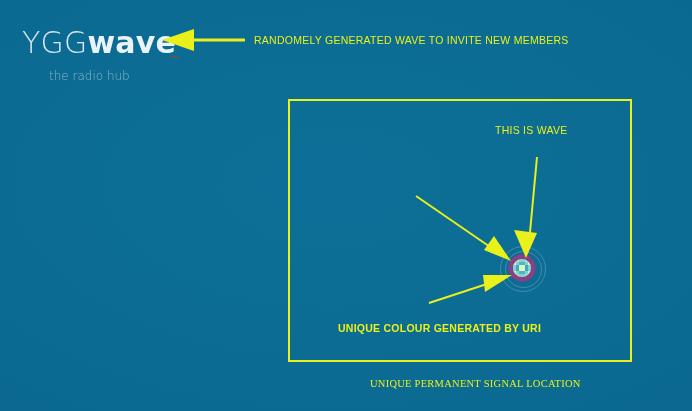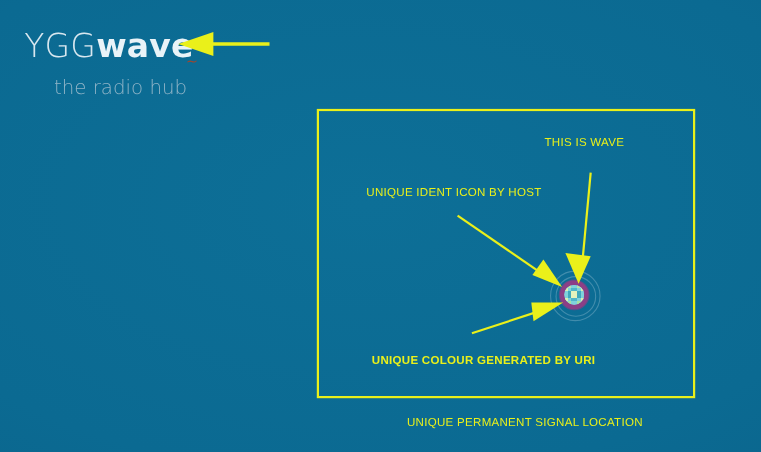--- a/index.html
+++ b/index.html
@@ -53,41 +53,41 @@
     font-size: 13px;
     color: #a0472e;
     font-family: "DejaVu Sans", sans-serif;
     line-height: 10px;
   }
   #logo-tagline {
     position: absolute;
     left: 27px;
     top: 43px;
     font-family: "DejaVu Sans", sans-serif;
-    font-size: 18px;
+    font-size: 12px;
     font-weight: 300;
     color: #8fb4c7;
     white-space: nowrap;
   }
 
   
   .annot {
     position: absolute;
     color: #eaf01a;
     font-family: "Liberation Sans", sans-serif;
     font-size: 10.5px;
     font-weight: 400;
     letter-spacing: 0.25px;
     white-space: nowrap;
   }
   #annot-top     { left: 254px; top: 34px; }
   #annot-wave    { left: 495px; top: 124px; }
   #annot-ident   { left: 333px; top: 169px; }
   #annot-colour  { left: 338px; top: 322px; font-weight: bold; }
-  #annot-signal  { left: 370px; top: 378px; }
+  #annot-signal  { left: 370px; top: 378px; font-family: Liberation Serif, serif; }
 
   
   #wave-frame {
     position: absolute;
     left: 288px;
     top: 99px;
     width: 344px;
     height: 263px;
     border: 2px solid #eaf01a;
     box-sizing: border-box;
@@ -202,18 +202,18 @@
       <line x1="416" y1="196" x2="496" y2="251" stroke="#eaf01a" stroke-width="2"></line>
       <polygon points="511,261 484,250 494,236" fill="#eaf01a"></polygon>
     </g>
 
     <g>
       <line x1="429" y1="303" x2="496" y2="281" stroke="#eaf01a" stroke-width="2"></line>
       <polygon points="512,275 485,292 483,275" fill="#eaf01a"></polygon>
     </g>
   </svg>
 
+  <div class="annot" id="annot-top">RANDOMELY GENERATED WAVE TO INVITE NEW MEMBERS</div>
   <div class="annot" id="annot-wave">THIS IS WAVE</div>
-  <div class="annot" id="annot-ident">UNIQUE IDENT ICON BY HOST</div>
   <div class="annot" id="annot-colour">UNIQUE COLOUR GENERATED BY URI</div>
   <div class="annot" id="annot-signal">UNIQUE PERMANENT SIGNAL LOCATION</div>
 
 </div>
 
 </body></html>

